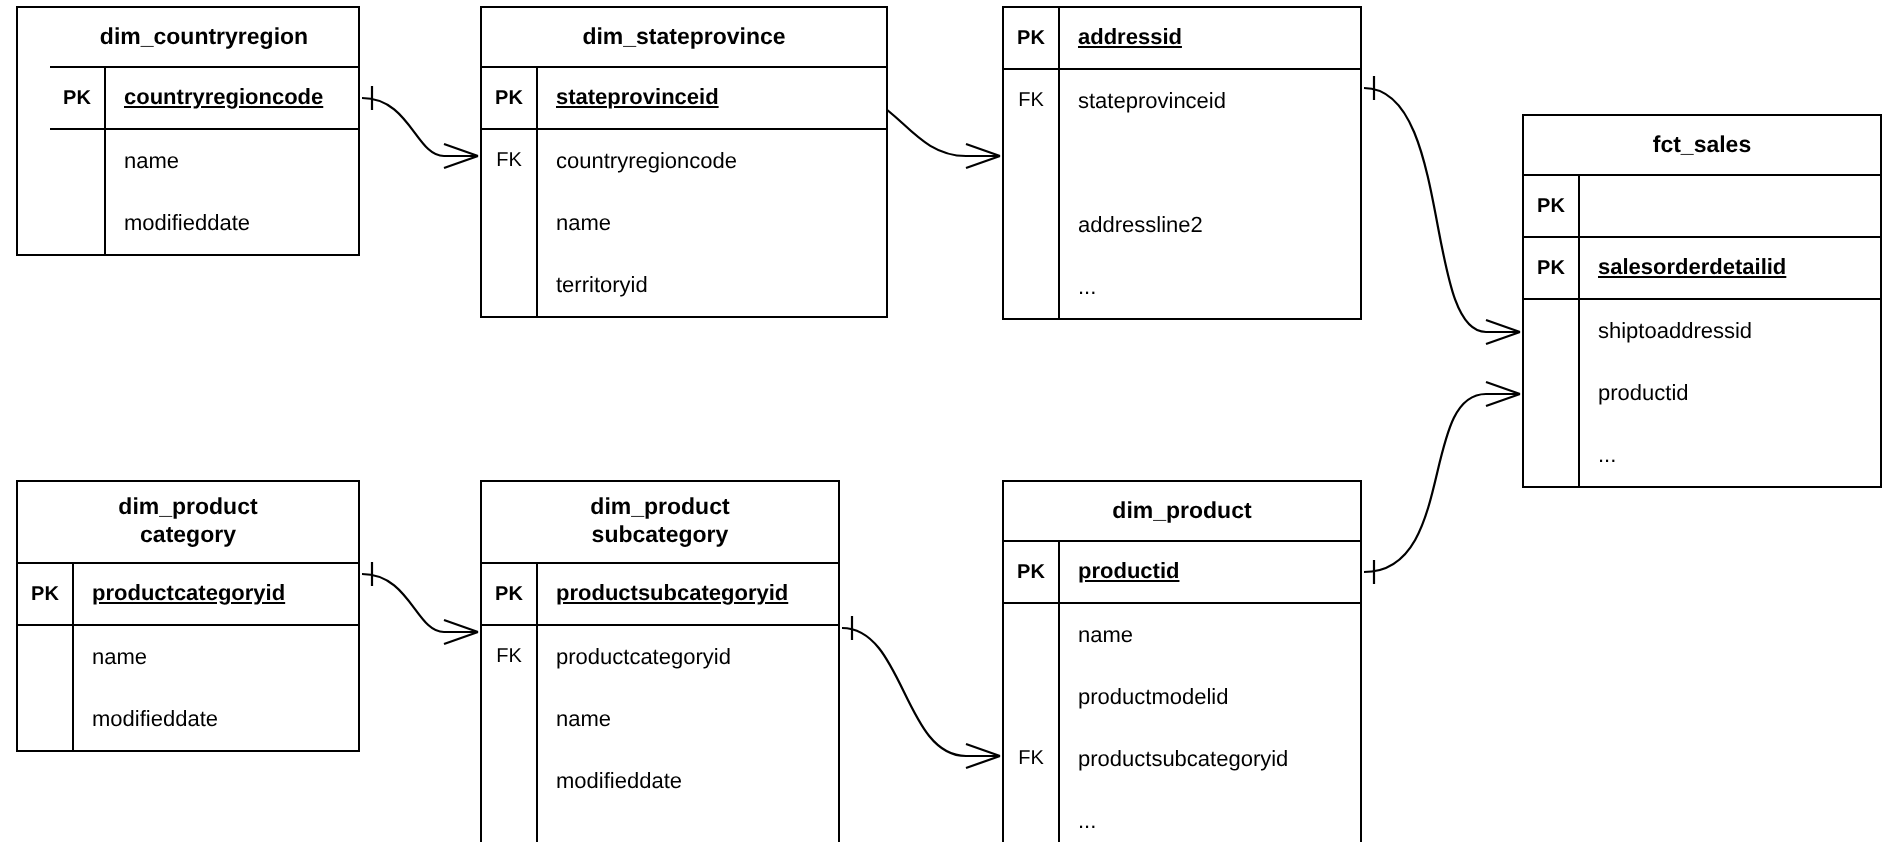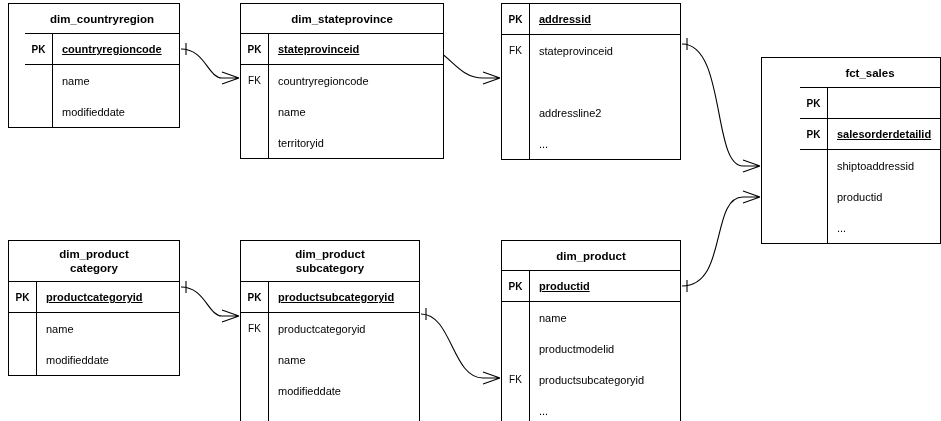--- a/index.html
+++ b/index.html
@@ -190,21 +190,21 @@
         </div>
         <div class="attr-row">
           <div class="key-cell "></div>
           <div class="name-cell">addressline2</div>
         </div>
         <div class="attr-row">
           <div class="key-cell "></div>
           <div class="name-cell">...</div>
         </div>
       </div>
-      <div class="entity" style="left: 761px; top: 57px; width: 180px; padding-left: 38px;">
+      <div class="entity" style="left: 761px; top: 57px; width: 180px;">
         <div class="entity-title" style="height: 30px;">
           <span>fct_sales</span>
         </div>
         <div class="attr-row sep">
           <div class="key-cell pk">PK</div>
         </div>
         <div class="attr-row sep">
           <div class="key-cell pk">PK</div>
           <div class="name-cell key">salesorderdetailid</div>
         </div>

